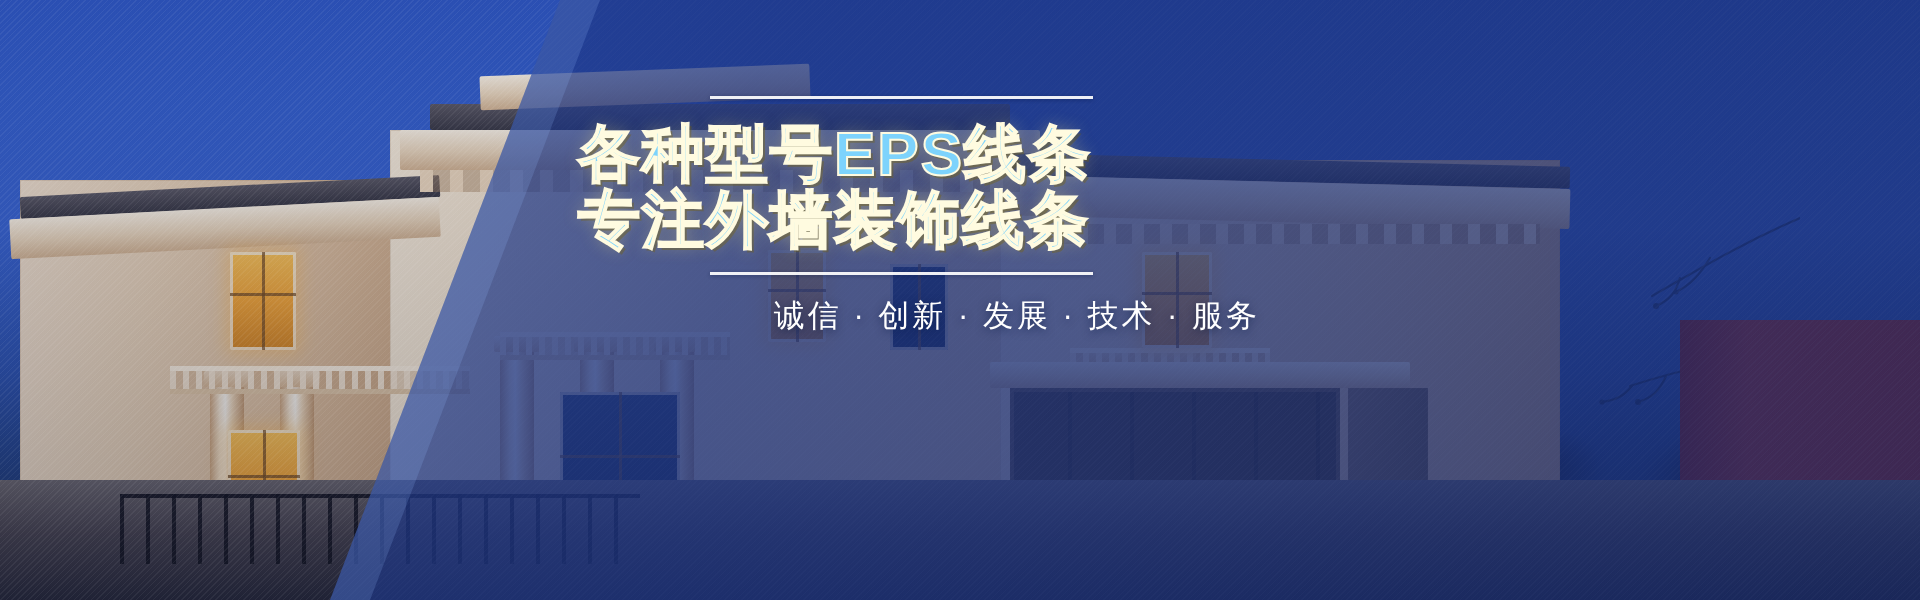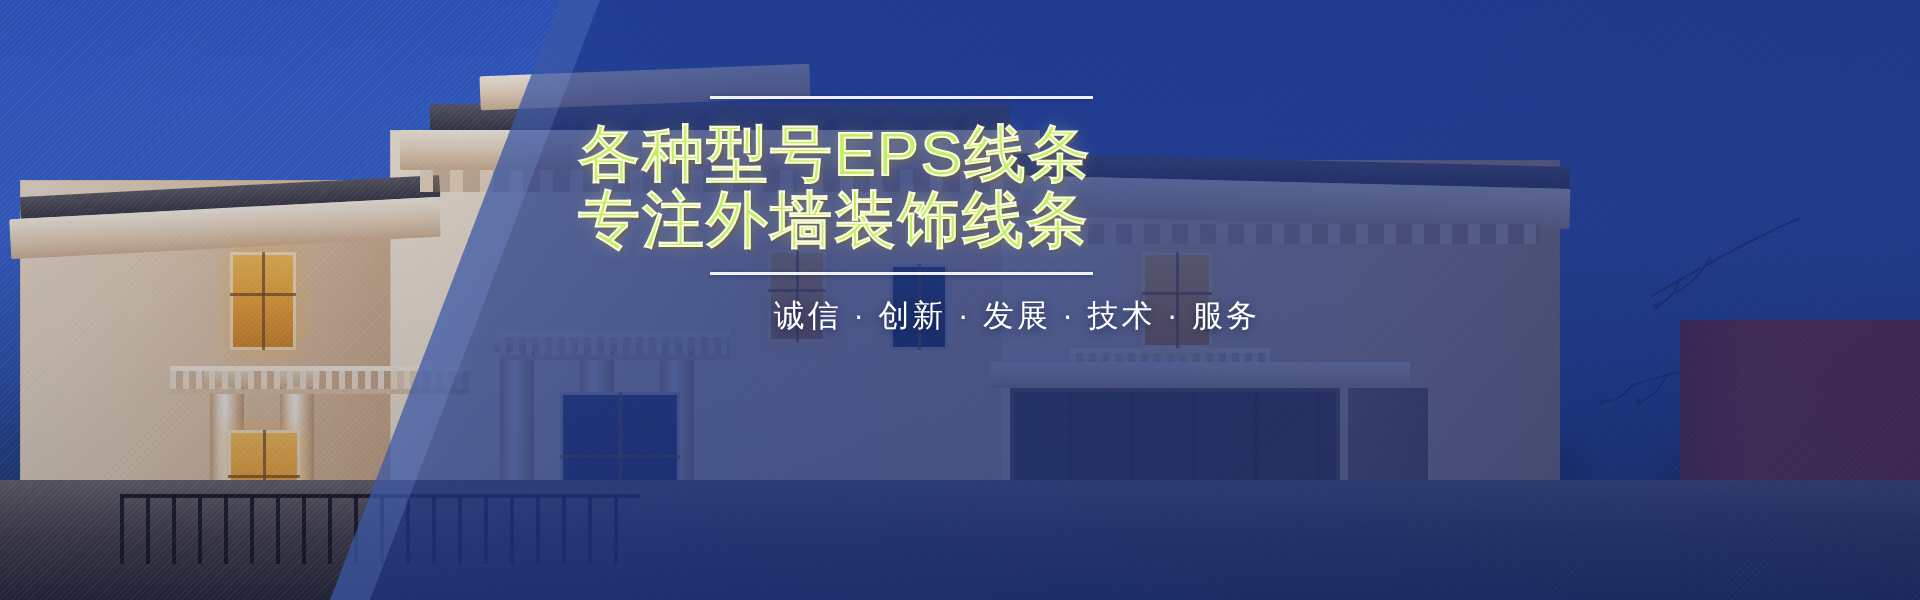--- a/index.html
+++ b/index.html
@@ -139,22 +139,22 @@
     line-height:1;margin:0 0 20px 0;
     text-shadow:0 2px 10px rgba(0,20,60,.55);
     padding-left:18px;
   }
   .rule{
     height:3px;background:#ffffff;opacity:.92;margin:0 0 22px 150px;width:383px;
     box-shadow:0 1px 4px rgba(0,20,60,.4);
   }
   .rule.bottom{margin:20px 0 20px 150px;width:383px;}
   .headline{
-    font-size:62px;font-weight:400;line-height:1.06;letter-spacing:2px;
-    color:#bef264;margin:0;padding-left:18px;
+    font-size:62px;font-weight:700;line-height:1.06;letter-spacing:2px;
+    color:#7dd3fc;margin:0;padding-left:18px;
     -webkit-text-stroke:2px #fffbe0;
     text-shadow:
        3px 3px 0 rgba(120,96,0,.35),
        0 0 16px rgba(255,236,120,.35);
   }
   .headline span{display:block;}
   .slogan{
     color:#ffffff;font-size:31px;letter-spacing:3px;font-weight:400;
     margin:0;padding-left:22px;
     text-shadow:0 2px 9px rgba(0,20,60,.6);

